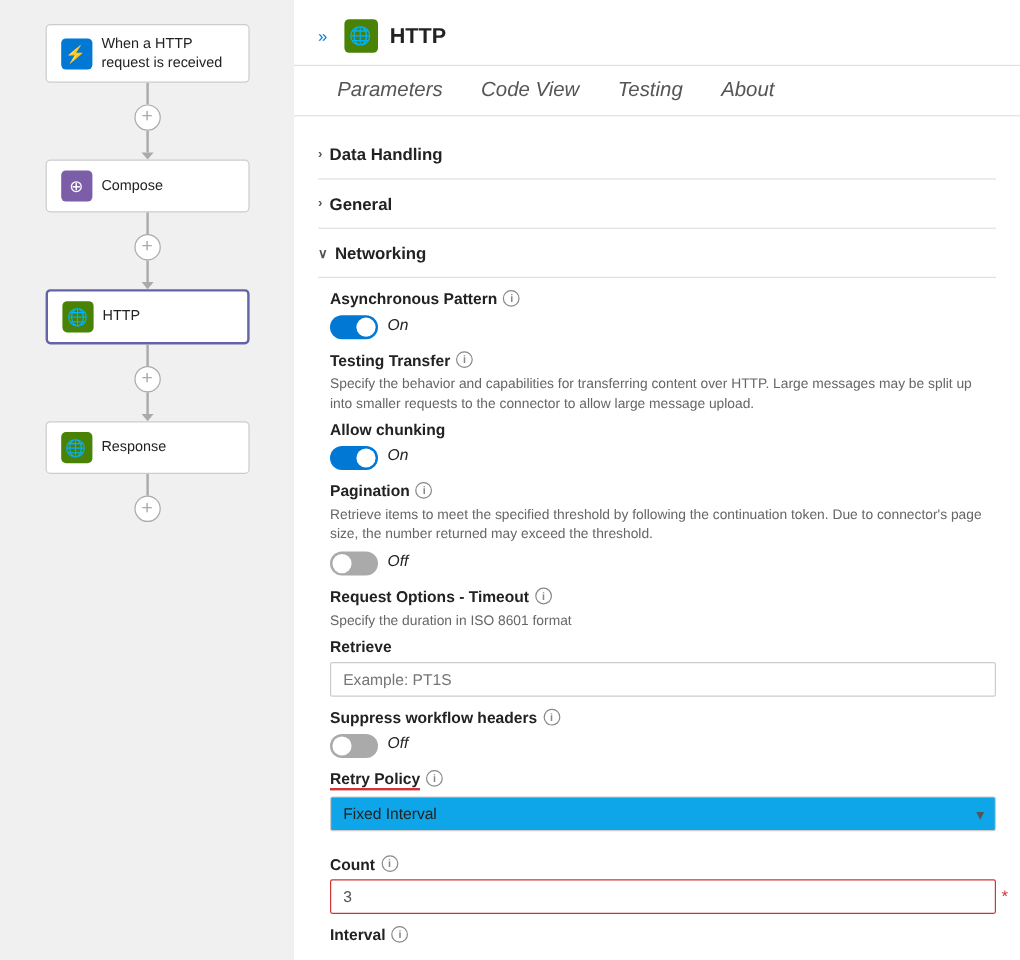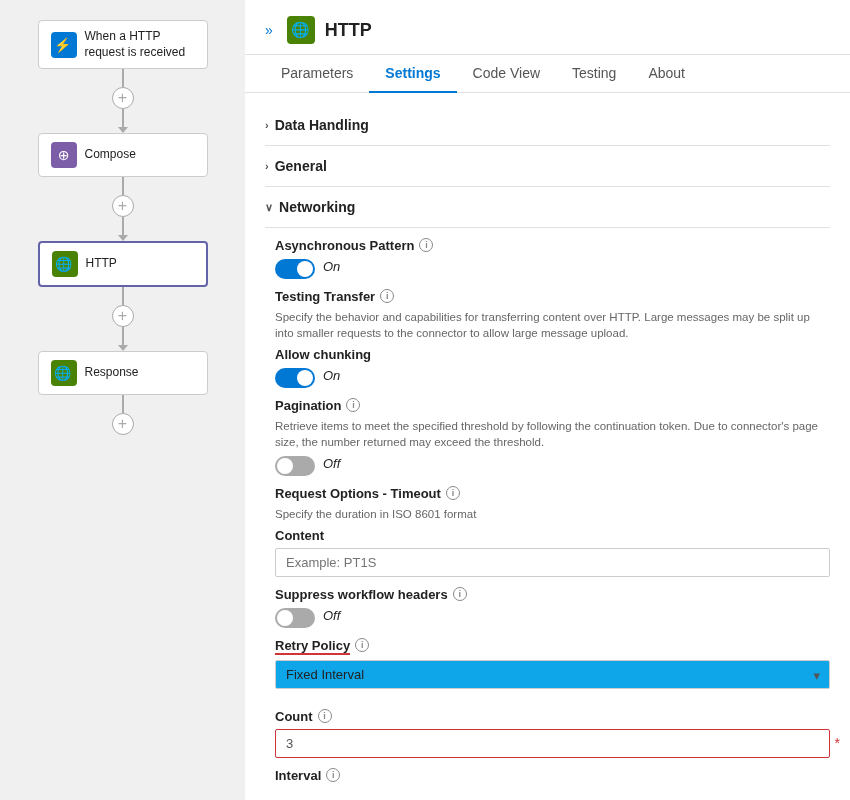--- a/index.html
+++ b/index.html
@@ -116,25 +116,26 @@
 
     .tab-bar {
       display: flex;
       gap: 0;
       padding: 0 20px;
       border-bottom: 1px solid #e0e0e0;
       flex-shrink: 0;
     }
     .tab-item {
       padding: 10px 16px;
-      font-size: 14px;
+      font-size: 17px;
       color: #555;
       cursor: pointer;
       border-bottom: 2px solid transparent;
       margin-bottom: -1px;
+      font-style: italic;
     }
     .tab-item.active {
       color: #0078d4;
       border-bottom: 2px solid #0078d4;
       font-weight: 600;
     }
 
     .panel-content {
       flex: 1;
       overflow-y: auto;
@@ -347,21 +348,20 @@
 <div class="right-panel">
 
   <div class="panel-header">
     <span class="collapse-btn">»</span>
     <div class="header-icon">🌐</div>
     <span class="header-title">HTTP</span>
   </div>
 
   <div class="tab-bar">
     <div class="tab-item">Parameters</div>
-    <div class="tab-item active">Settings</div>
     <div class="tab-item">Code View</div>
     <div class="tab-item">Testing</div>
     <div class="tab-item">About</div>
   </div>
 
   <div class="panel-content">
 
     <div>
       <div class="section-header">
         <span class="chevron">›</span>
@@ -431,21 +431,21 @@
           </div>
         </div>
 
         <div class="field-row">
           <div class="field-label">
             <span>Request Options - Timeout</span>
             <span class="info-icon">i</span>
           </div>
           <div class="field-desc">Specify the duration in ISO 8601 format</div>
           <div class="field-label">
-            <span>Content</span>
+            <span>Retrieve</span>
           </div>
           <div class="input-wrapper">
             <input type="text" class="text-input" value="" placeholder="Example: PT1S" style="">
           </div>
         </div>
 
         <div class="field-row">
           <div class="field-label">
             <span>Suppress workflow headers</span>
             <span class="info-icon">i</span>

